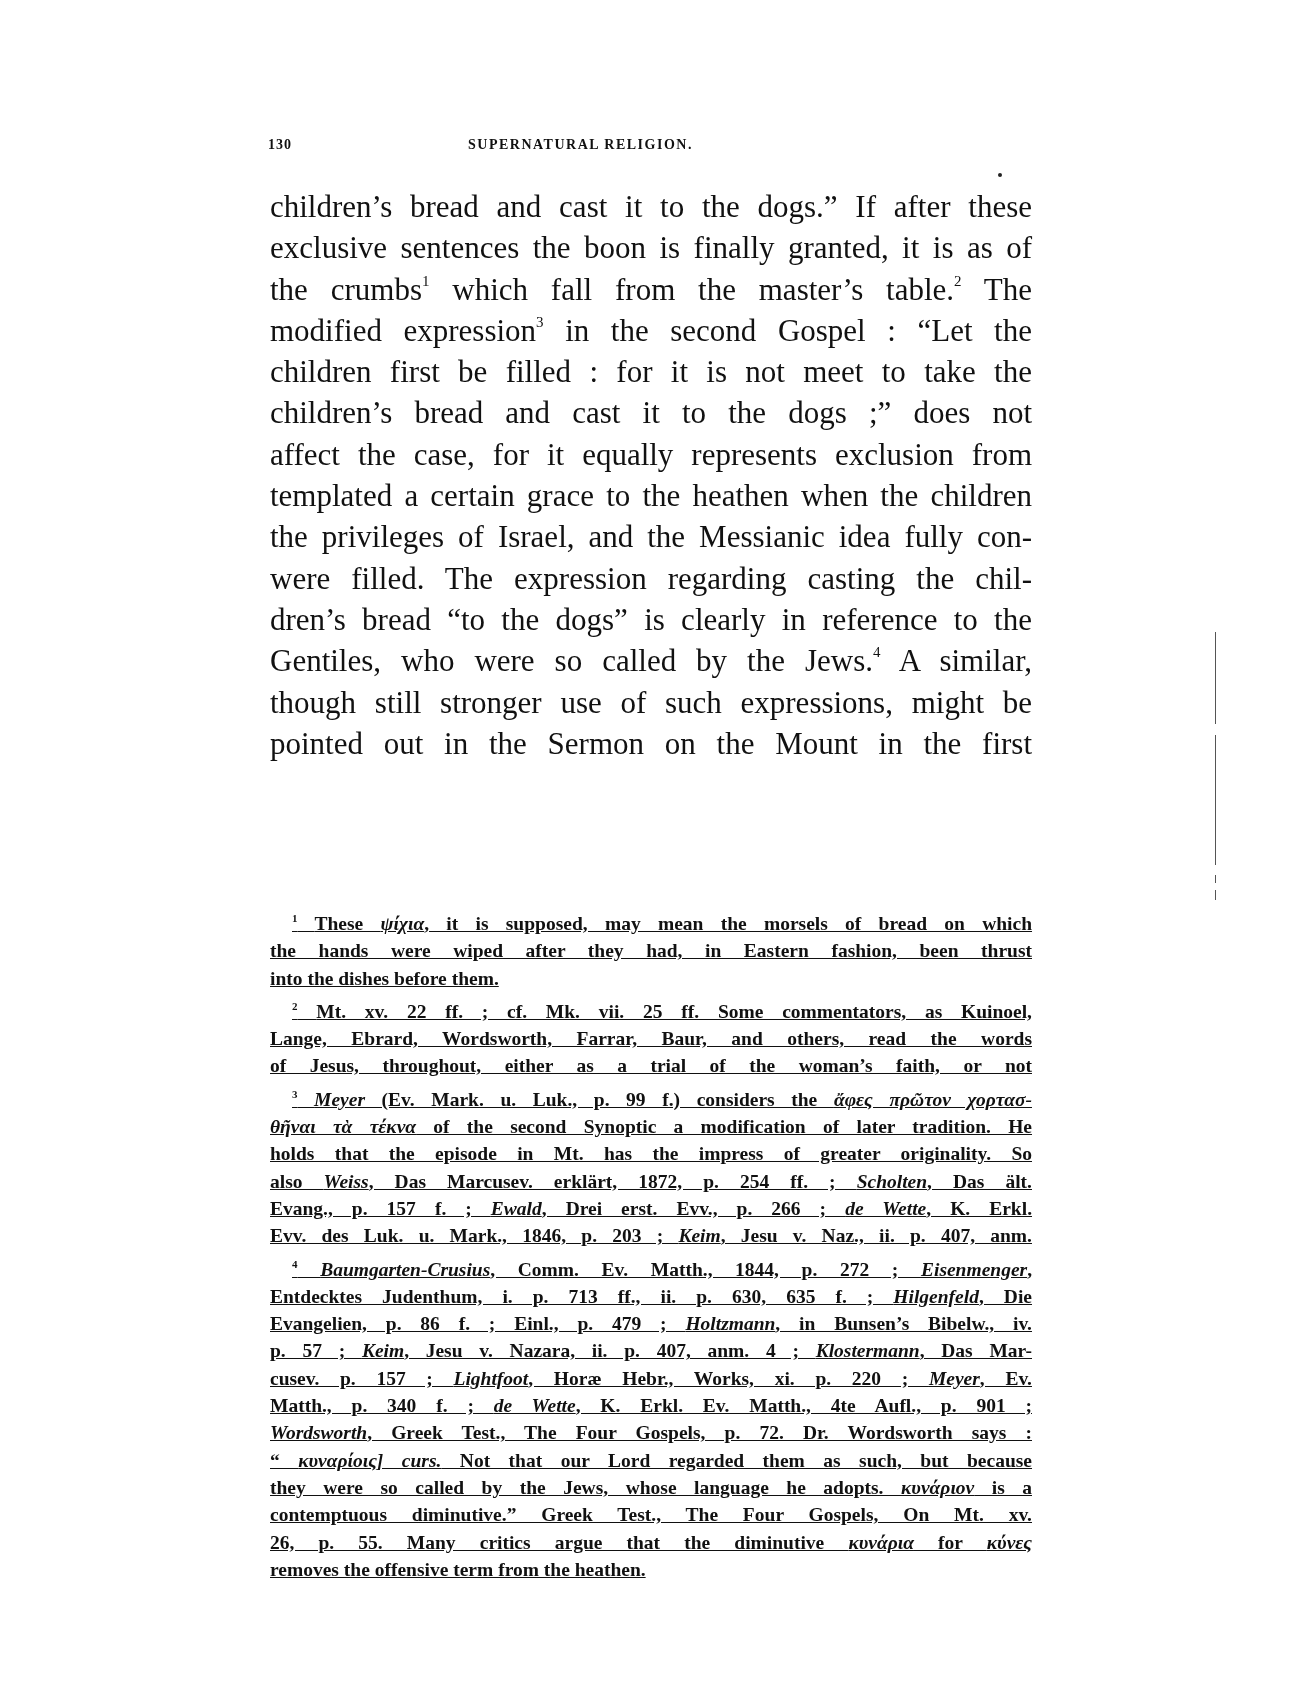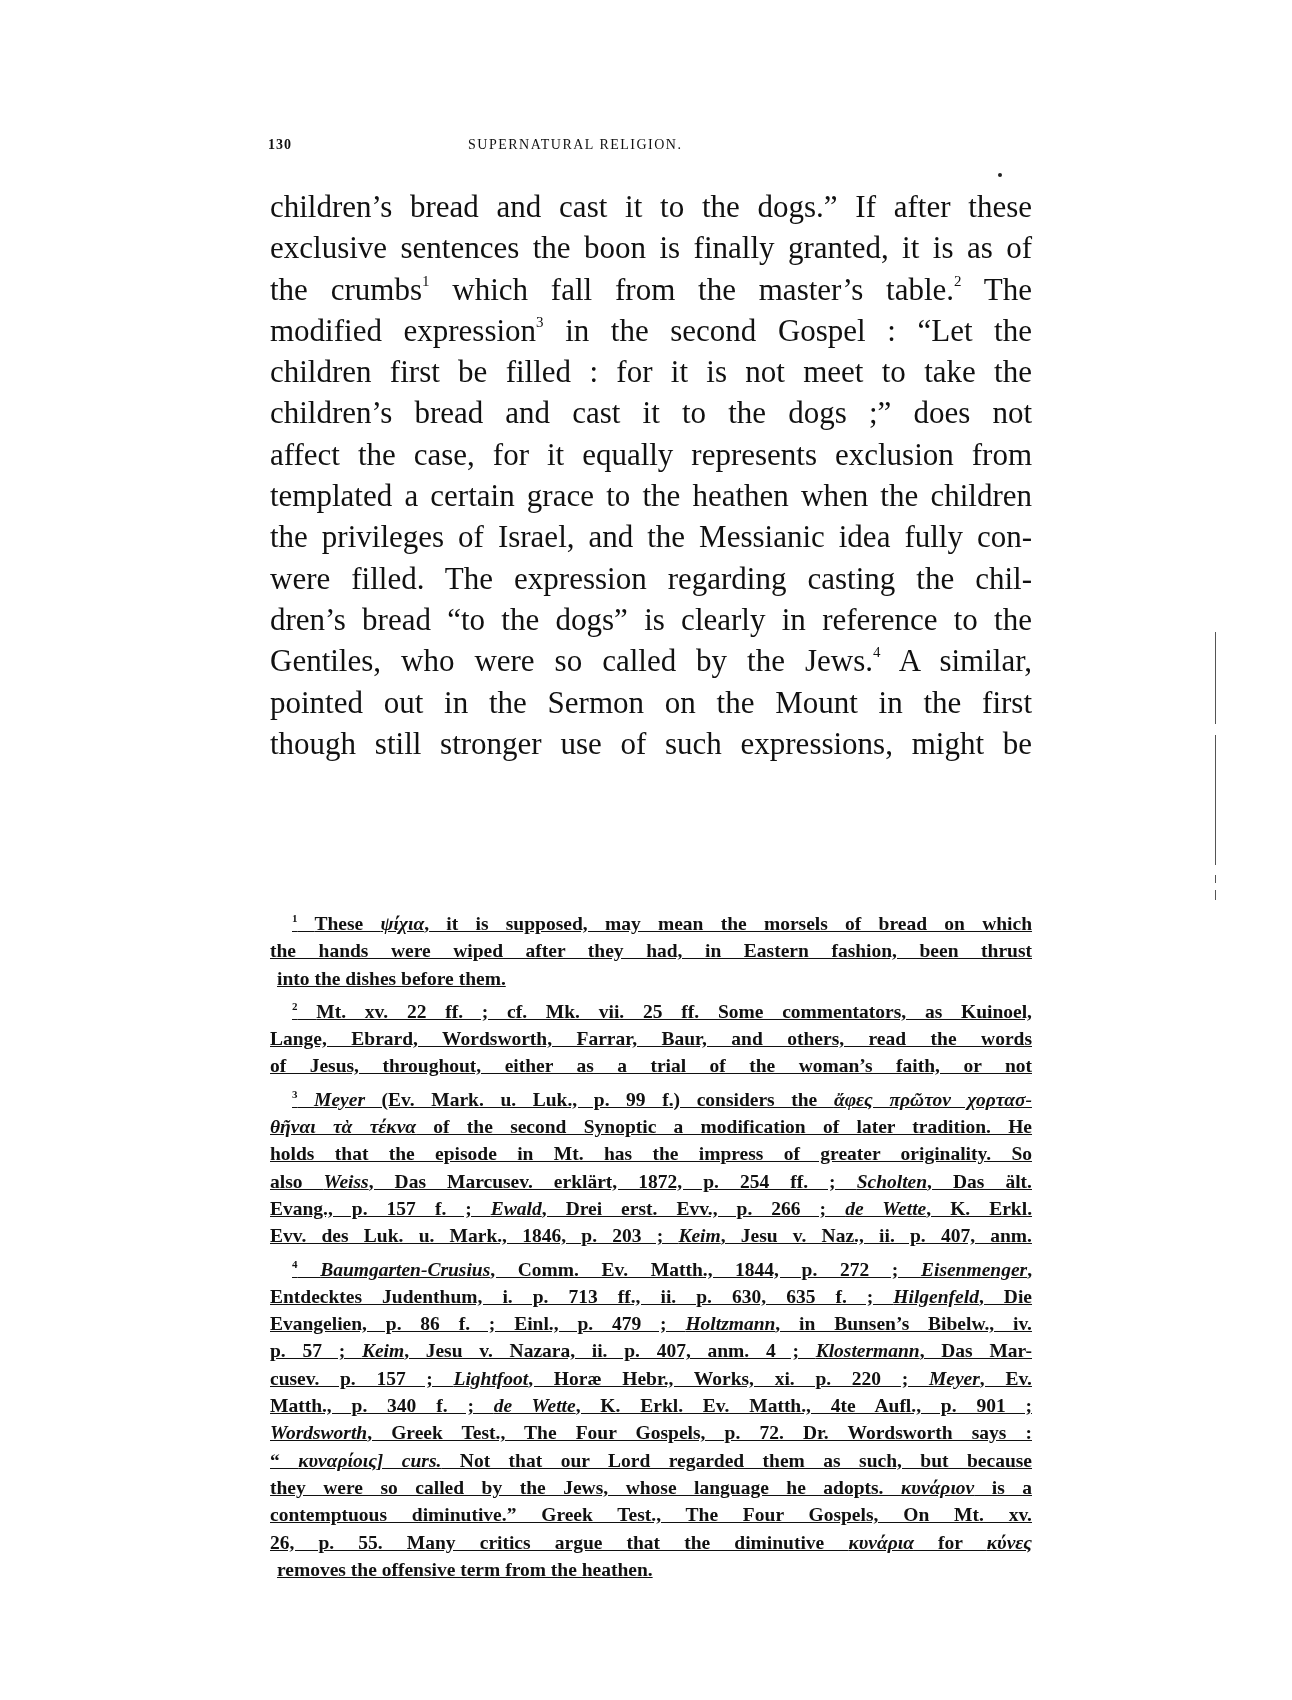--- a/index.html
+++ b/index.html
@@ -33,21 +33,21 @@
     .page-number {
       position: absolute;
       left: -2px;
       top: 0;
       font-weight: bold;
     }
     .running-title {
       position: absolute;
       left: 198px;
       top: 0;
-      font-weight: normal;
+      font-weight: bold;
       letter-spacing: 1.5px;
     }
     .head-dot {
       position: absolute;
       left: 728px;
       top: 36px;
       width: 4px;
       height: 4px;
       background: #222;
       border-radius: 50%;
@@ -85,21 +85,20 @@
     }
     .fn-line {
       display: block;
       white-space: nowrap;
       text-align: justify;
       text-align-last: justify;
       height: 27.3px;
     }
     .fn-line.end {
       text-align-last: left;
-      margin-left: 7px;
     }
     .fn-line.indent {
       padding-left: 22px;
     }
     .fn-gap {
       height: 6px;
     }
     sup.fnm {
       font-size: 11px;
       vertical-align: 8px;
@@ -132,22 +131,22 @@
       <span class="body-line"><span>the crumbs</span><sup class="fn">1</sup><span> which fall from the master’s table.</span><sup class="fn">2</sup><span>  The</span></span>
       <span class="body-line"><span>modified expression</span><sup class="fn">3</sup><span> in the second Gospel : “Let the</span></span>
       <span class="body-line"><span>children first be filled : for it is not meet to take the</span></span>
       <span class="body-line"><span>children’s bread and cast it to the dogs ;”  does not</span></span>
       <span class="body-line"><span>affect the case, for it equally represents exclusion from</span></span>
       <span class="body-line"><span>templated a certain grace to the heathen when the children</span></span>
       <span class="body-line"><span>the privileges of Israel, and the Messianic idea fully con-</span></span>
       <span class="body-line"><span>were filled.  The expression regarding casting the chil-</span></span>
       <span class="body-line"><span>dren’s bread “to the dogs” is clearly in reference to the</span></span>
       <span class="body-line"><span>Gentiles, who were so called by the Jews.</span><sup class="fn">4</sup><span>  A similar,</span></span>
+      <span class="body-line"><span>though still stronger use of such expressions, might be</span></span>
       <span class="body-line"><span>pointed out in the Sermon on the Mount in the first</span></span>
-      <span class="body-line"><span>though still stronger use of such expressions, might be</span></span>
     </div>
 
   <div class="footnotes" id="footnotes">
       <div>
         <span class="fn-line indent"><sup class="fnm">1</sup> <span>These </span><i class="greek">ψίχια</i><span>, it is supposed, may mean the morsels of bread on which</span></span>
         <span class="fn-line"><span>the hands were wiped after they had, in Eastern fashion, been thrust</span></span>
         <span class="fn-line end"><span>into the dishes before them.</span></span>
       </div>
       <div class="fn-gap"></div>
       <div>

